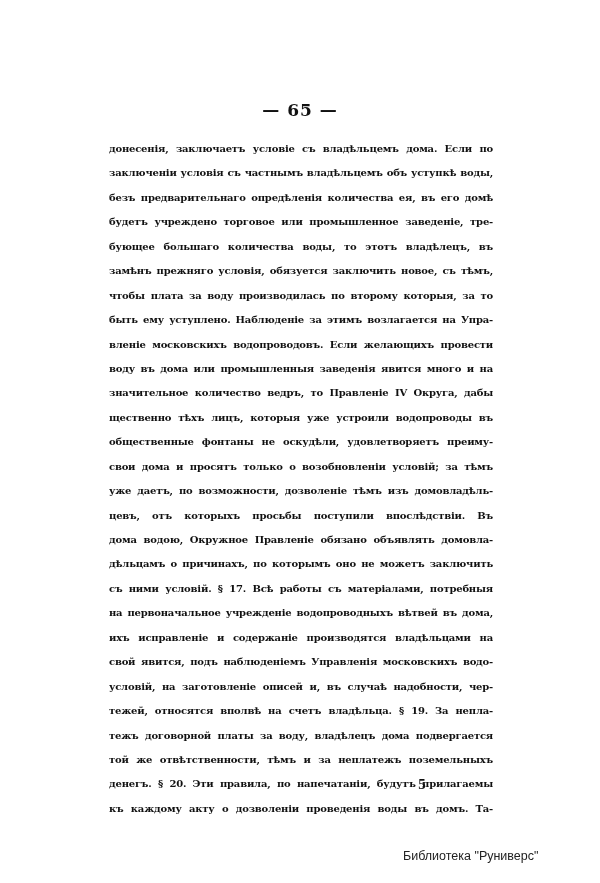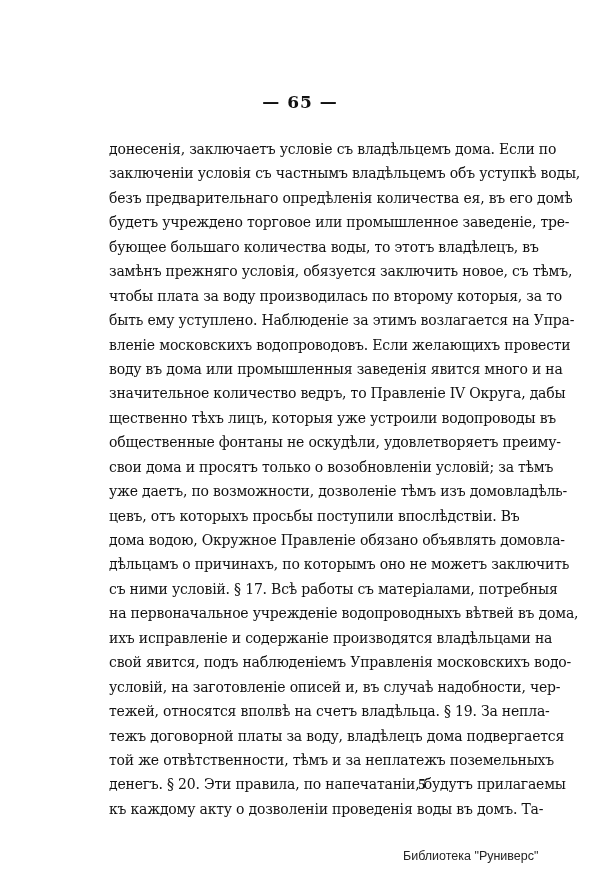--- a/index.html
+++ b/index.html
@@ -10,39 +10,39 @@
     body {
       width: 600px;
       height: 883px;
       position: relative;
       overflow: hidden;
       font-family: "DejaVu Serif", "Liberation Serif", serif;
       color: #111111;
     }
     .page-number {
       position: absolute;
-      top: 92px;
+      top: 100px;
       left: 0;
       width: 600px;
       text-align: center;
       font-size: 17px;
       font-weight: bold;
       letter-spacing: 1px;
     }
     .text-block {
       position: absolute;
       top: 137px;
       left: 109px;
       width: 384px;
     }
     .line {
       height: 24.45px;
       line-height: 24.45px;
-      font-size: 14px;
-      font-weight: normal;
+      font-size: 10px;
+      font-weight: bold;
       white-space: nowrap;
       text-align: justify;
       text-align-last: justify;
       letter-spacing: -0.2px;
       word-spacing: 0px;
     }
     .line.last {
       text-align-last: justify;
     }
     .signature {

